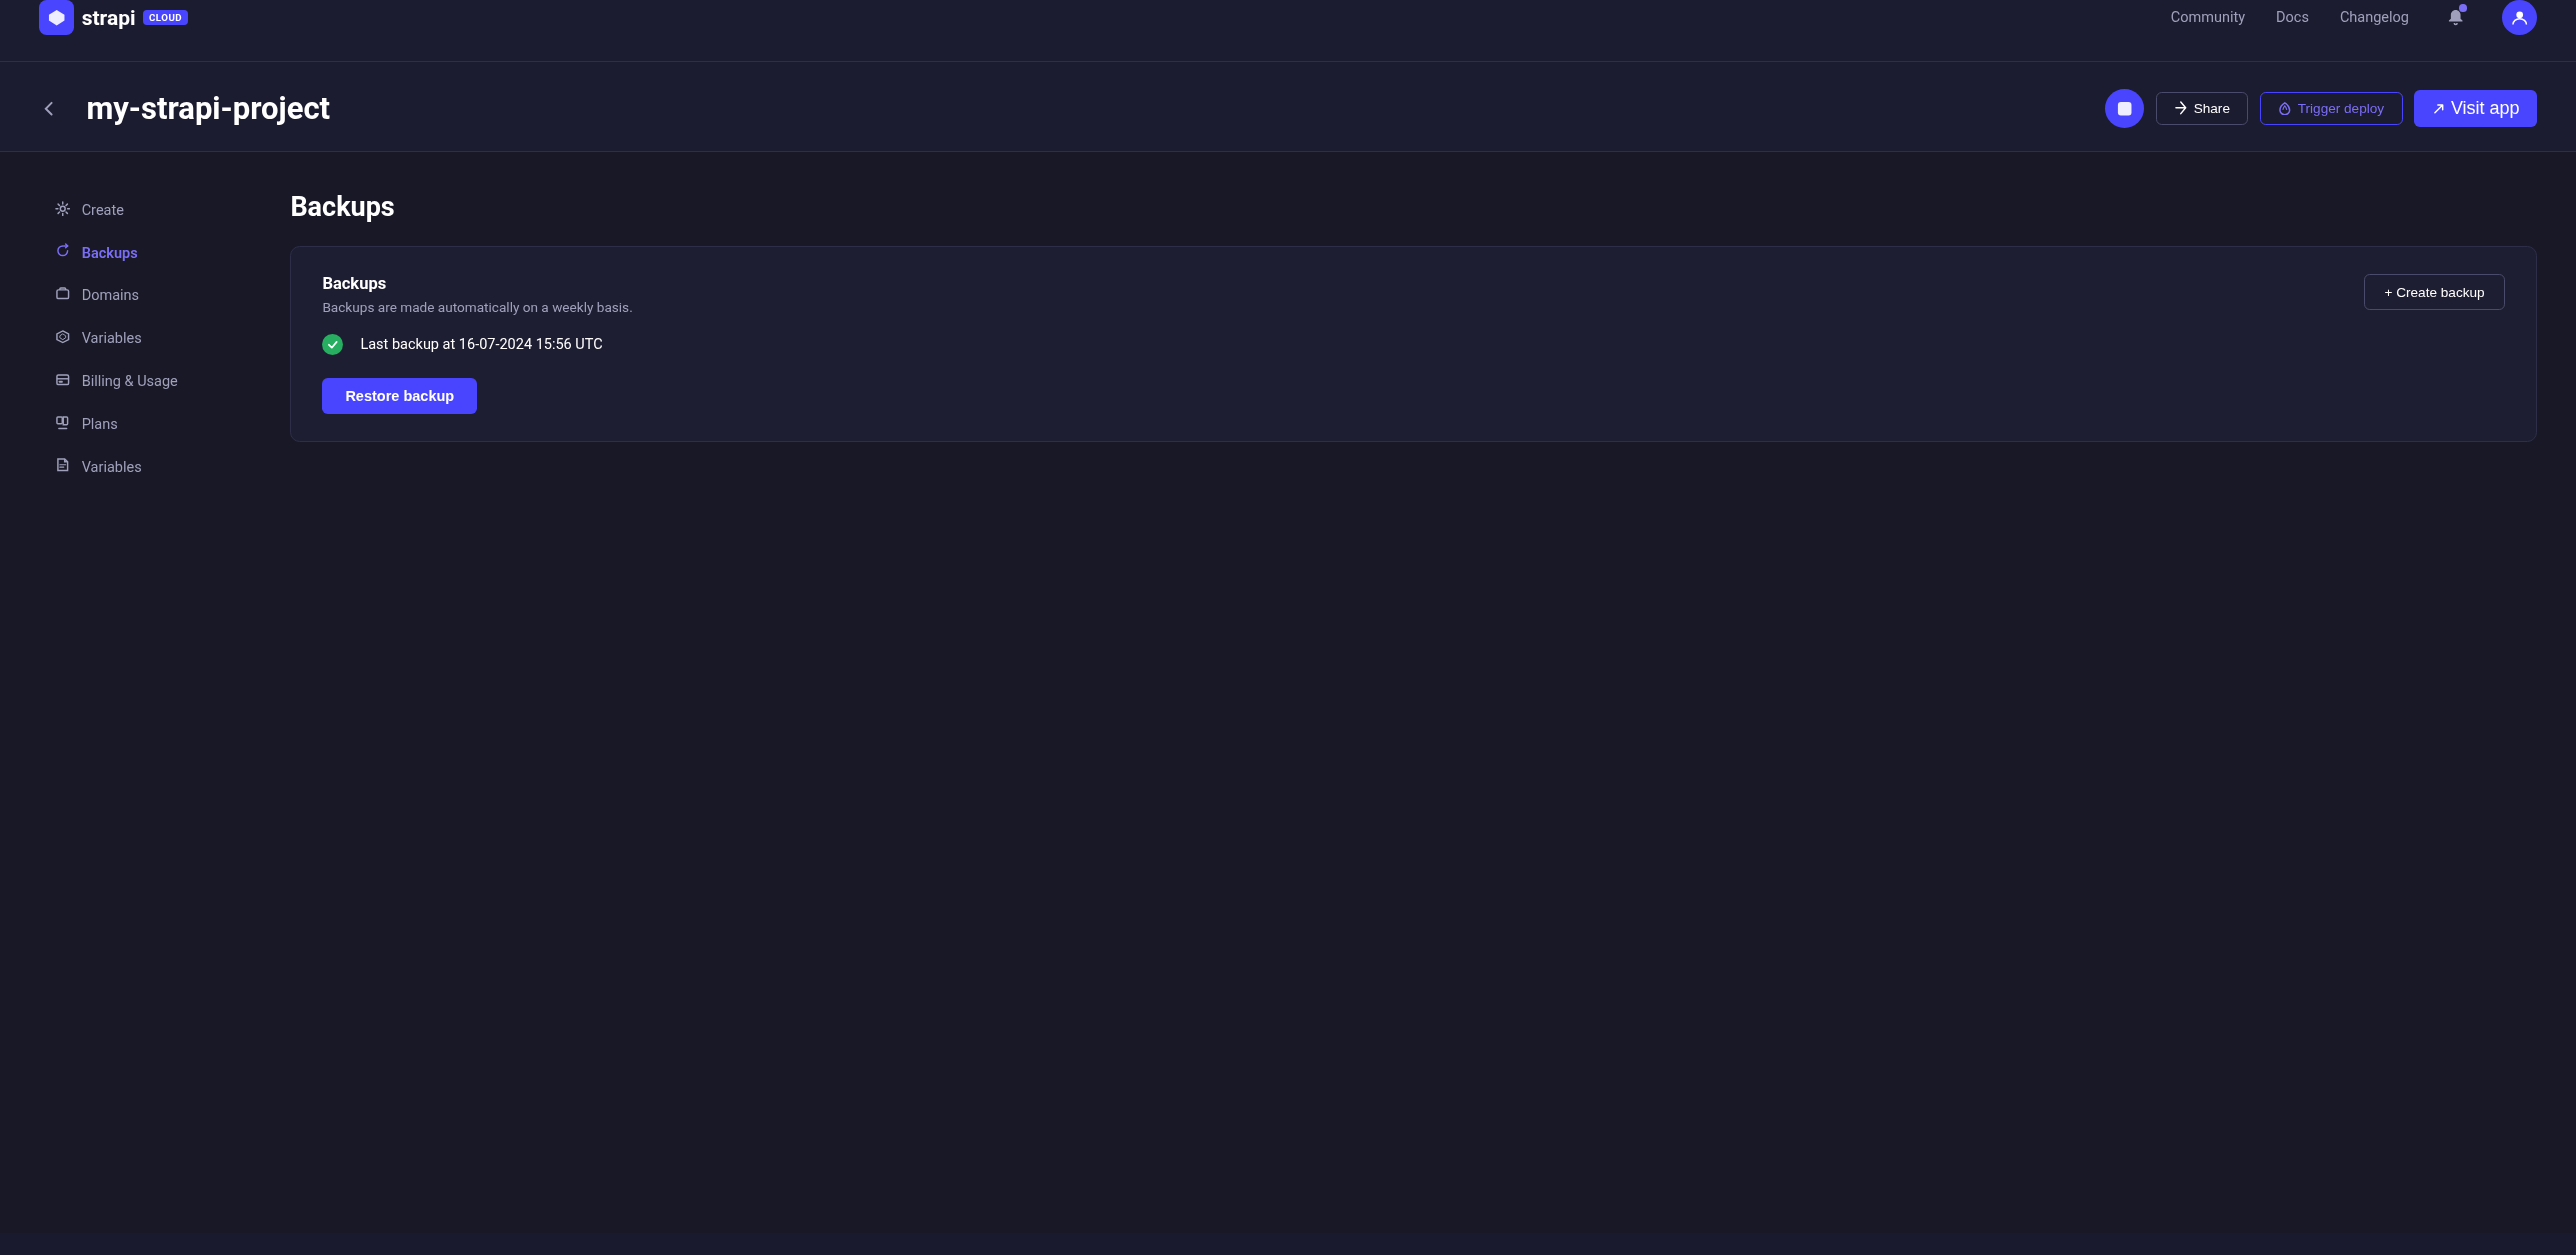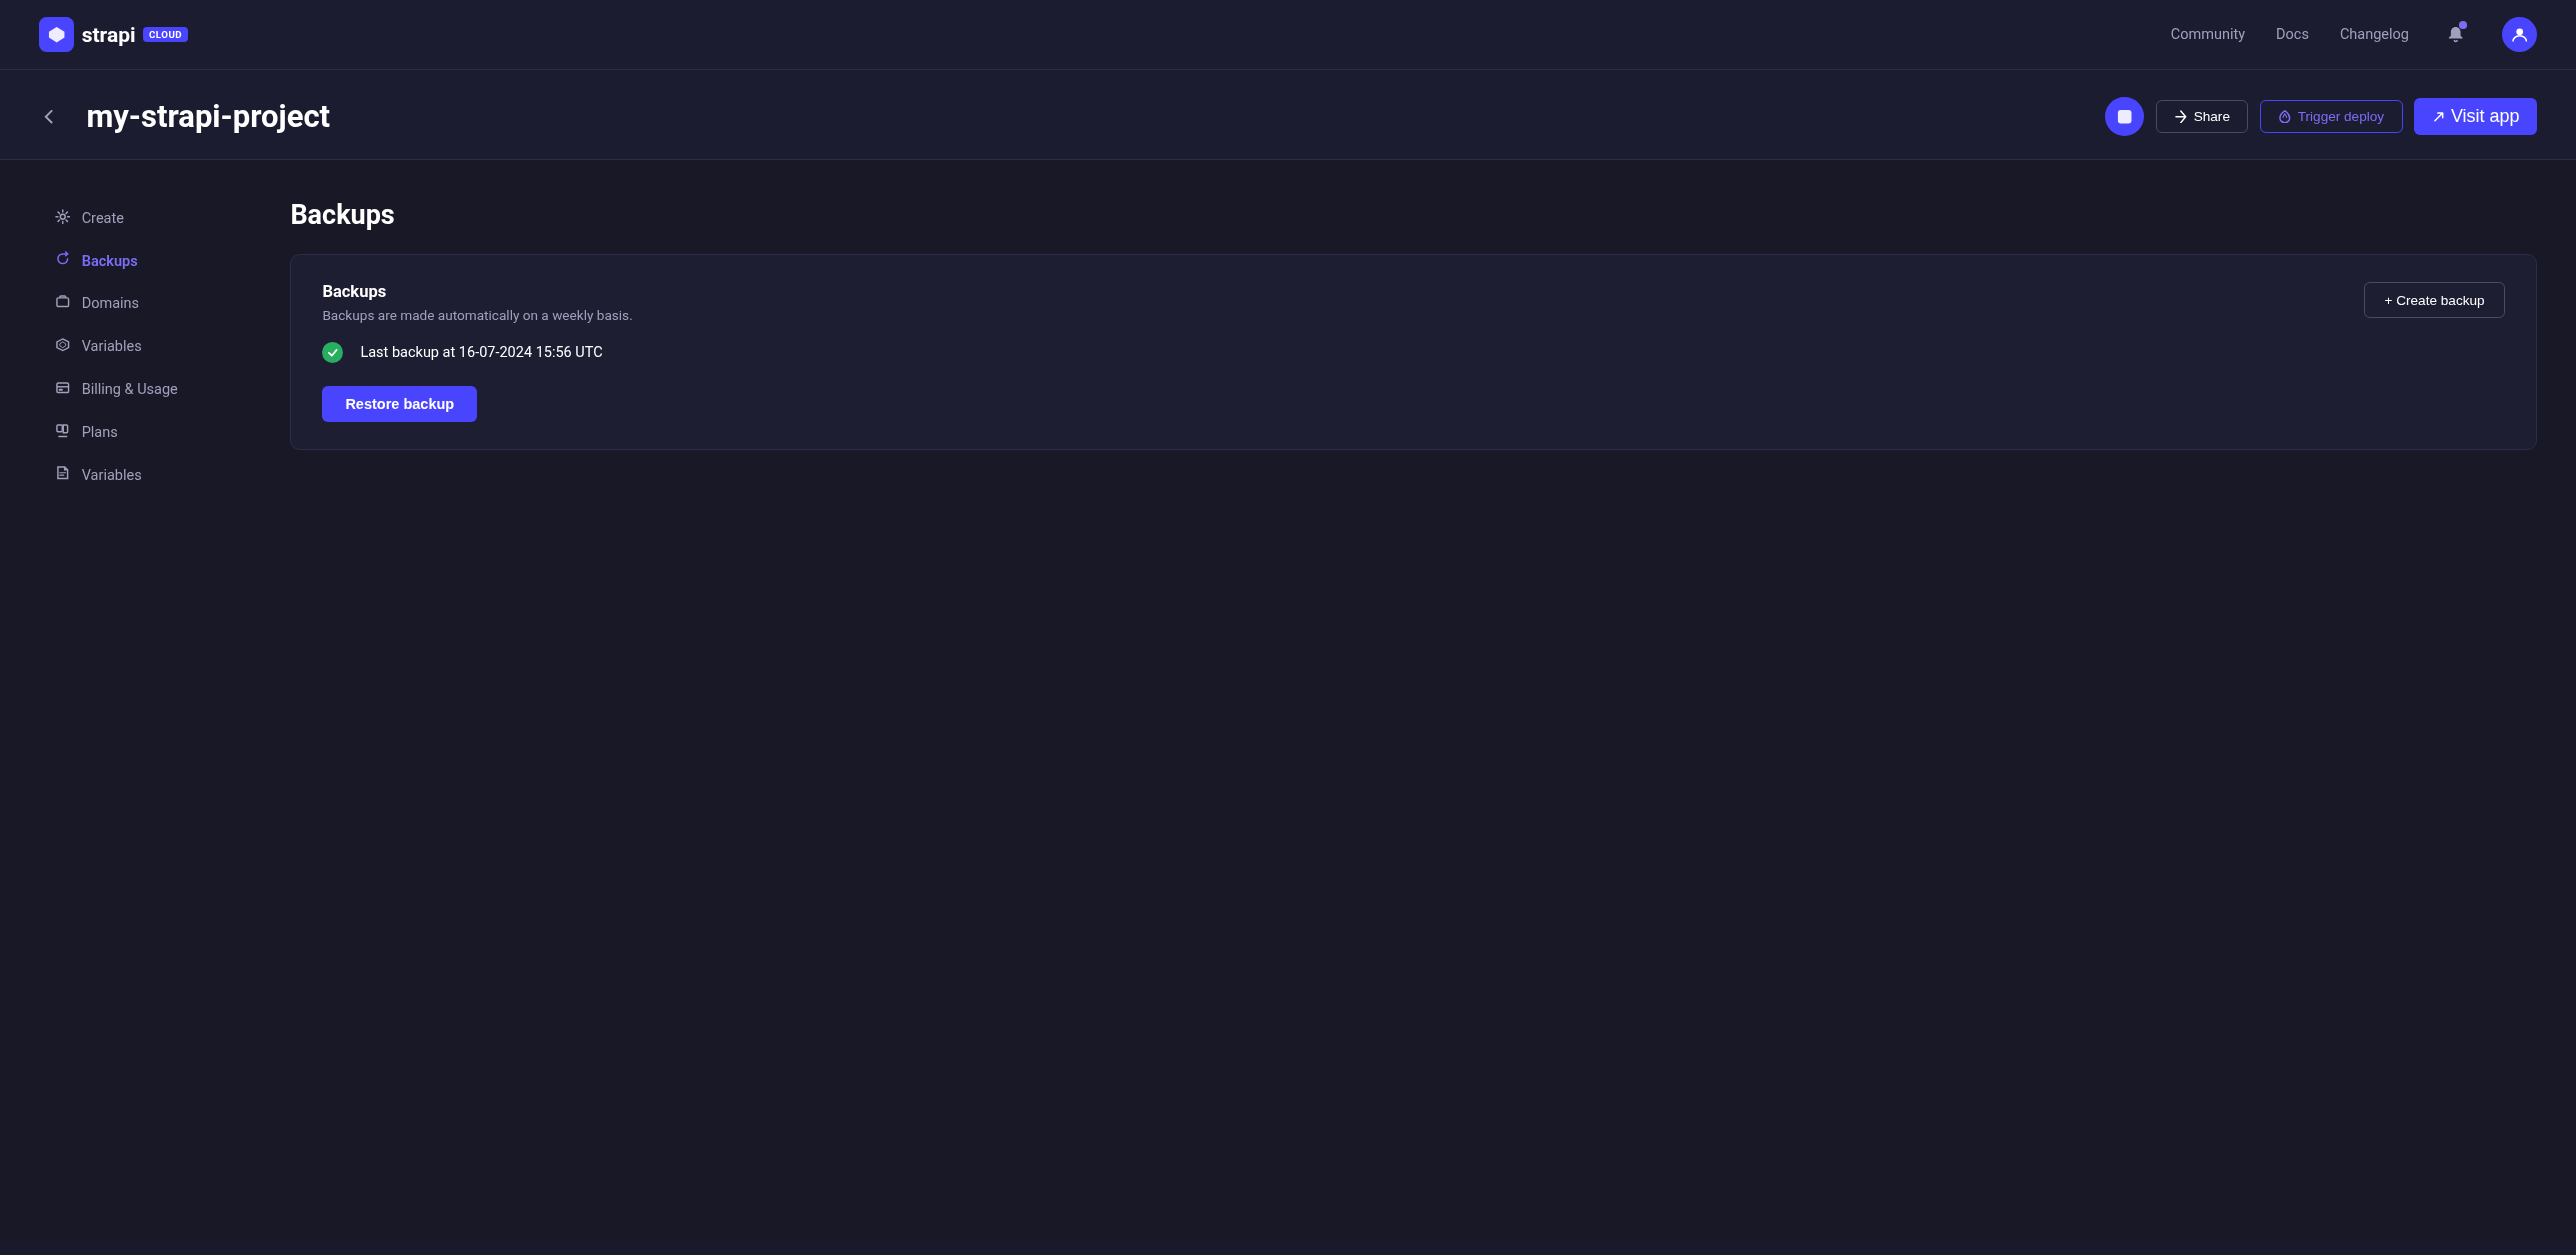--- a/index.html
+++ b/index.html
@@ -8,24 +8,24 @@
       font-family: -apple-system, BlinkMacSystemFont, 'Segoe UI', Roboto, sans-serif;
       color: #ffffff;
       min-height: 100vh;
     }
 
     
     .topnav {
       background-color: #1c1c30;
       border-bottom: 1px solid #2e2e4a;
       display: flex;
-      align-items: center;
+      align-items: flex-start;
       justify-content: space-between;
       padding: 0 39px;
-      height: 70px;
+      height: 62px;
     }
     .topnav-left {
       display: flex;
       align-items: center;
       gap: 9.7px;
     }
     .strapi-logo {
       display: flex;
       align-items: center;
       gap: 7.7px;
@@ -145,21 +145,21 @@
     }
     .btn-outline {
       background: transparent;
       border: 1px solid #4a4a6a;
       color: #ffffff;
       padding: 7.7px 17.4px;
       border-radius: 5.8px;
       cursor: pointer;
       font-size: 13.6px;
       display: flex;
-      align-items: center;
+      align-items: flex-start;
       gap: 5.8px;
     }
     .btn-outline-purple {
       background: transparent;
       border: 1px solid #4945ff;
       color: #7b6ef6;
       padding: 7.7px 17.4px;
       border-radius: 5.8px;
       cursor: pointer;
       font-size: 13.6px;

